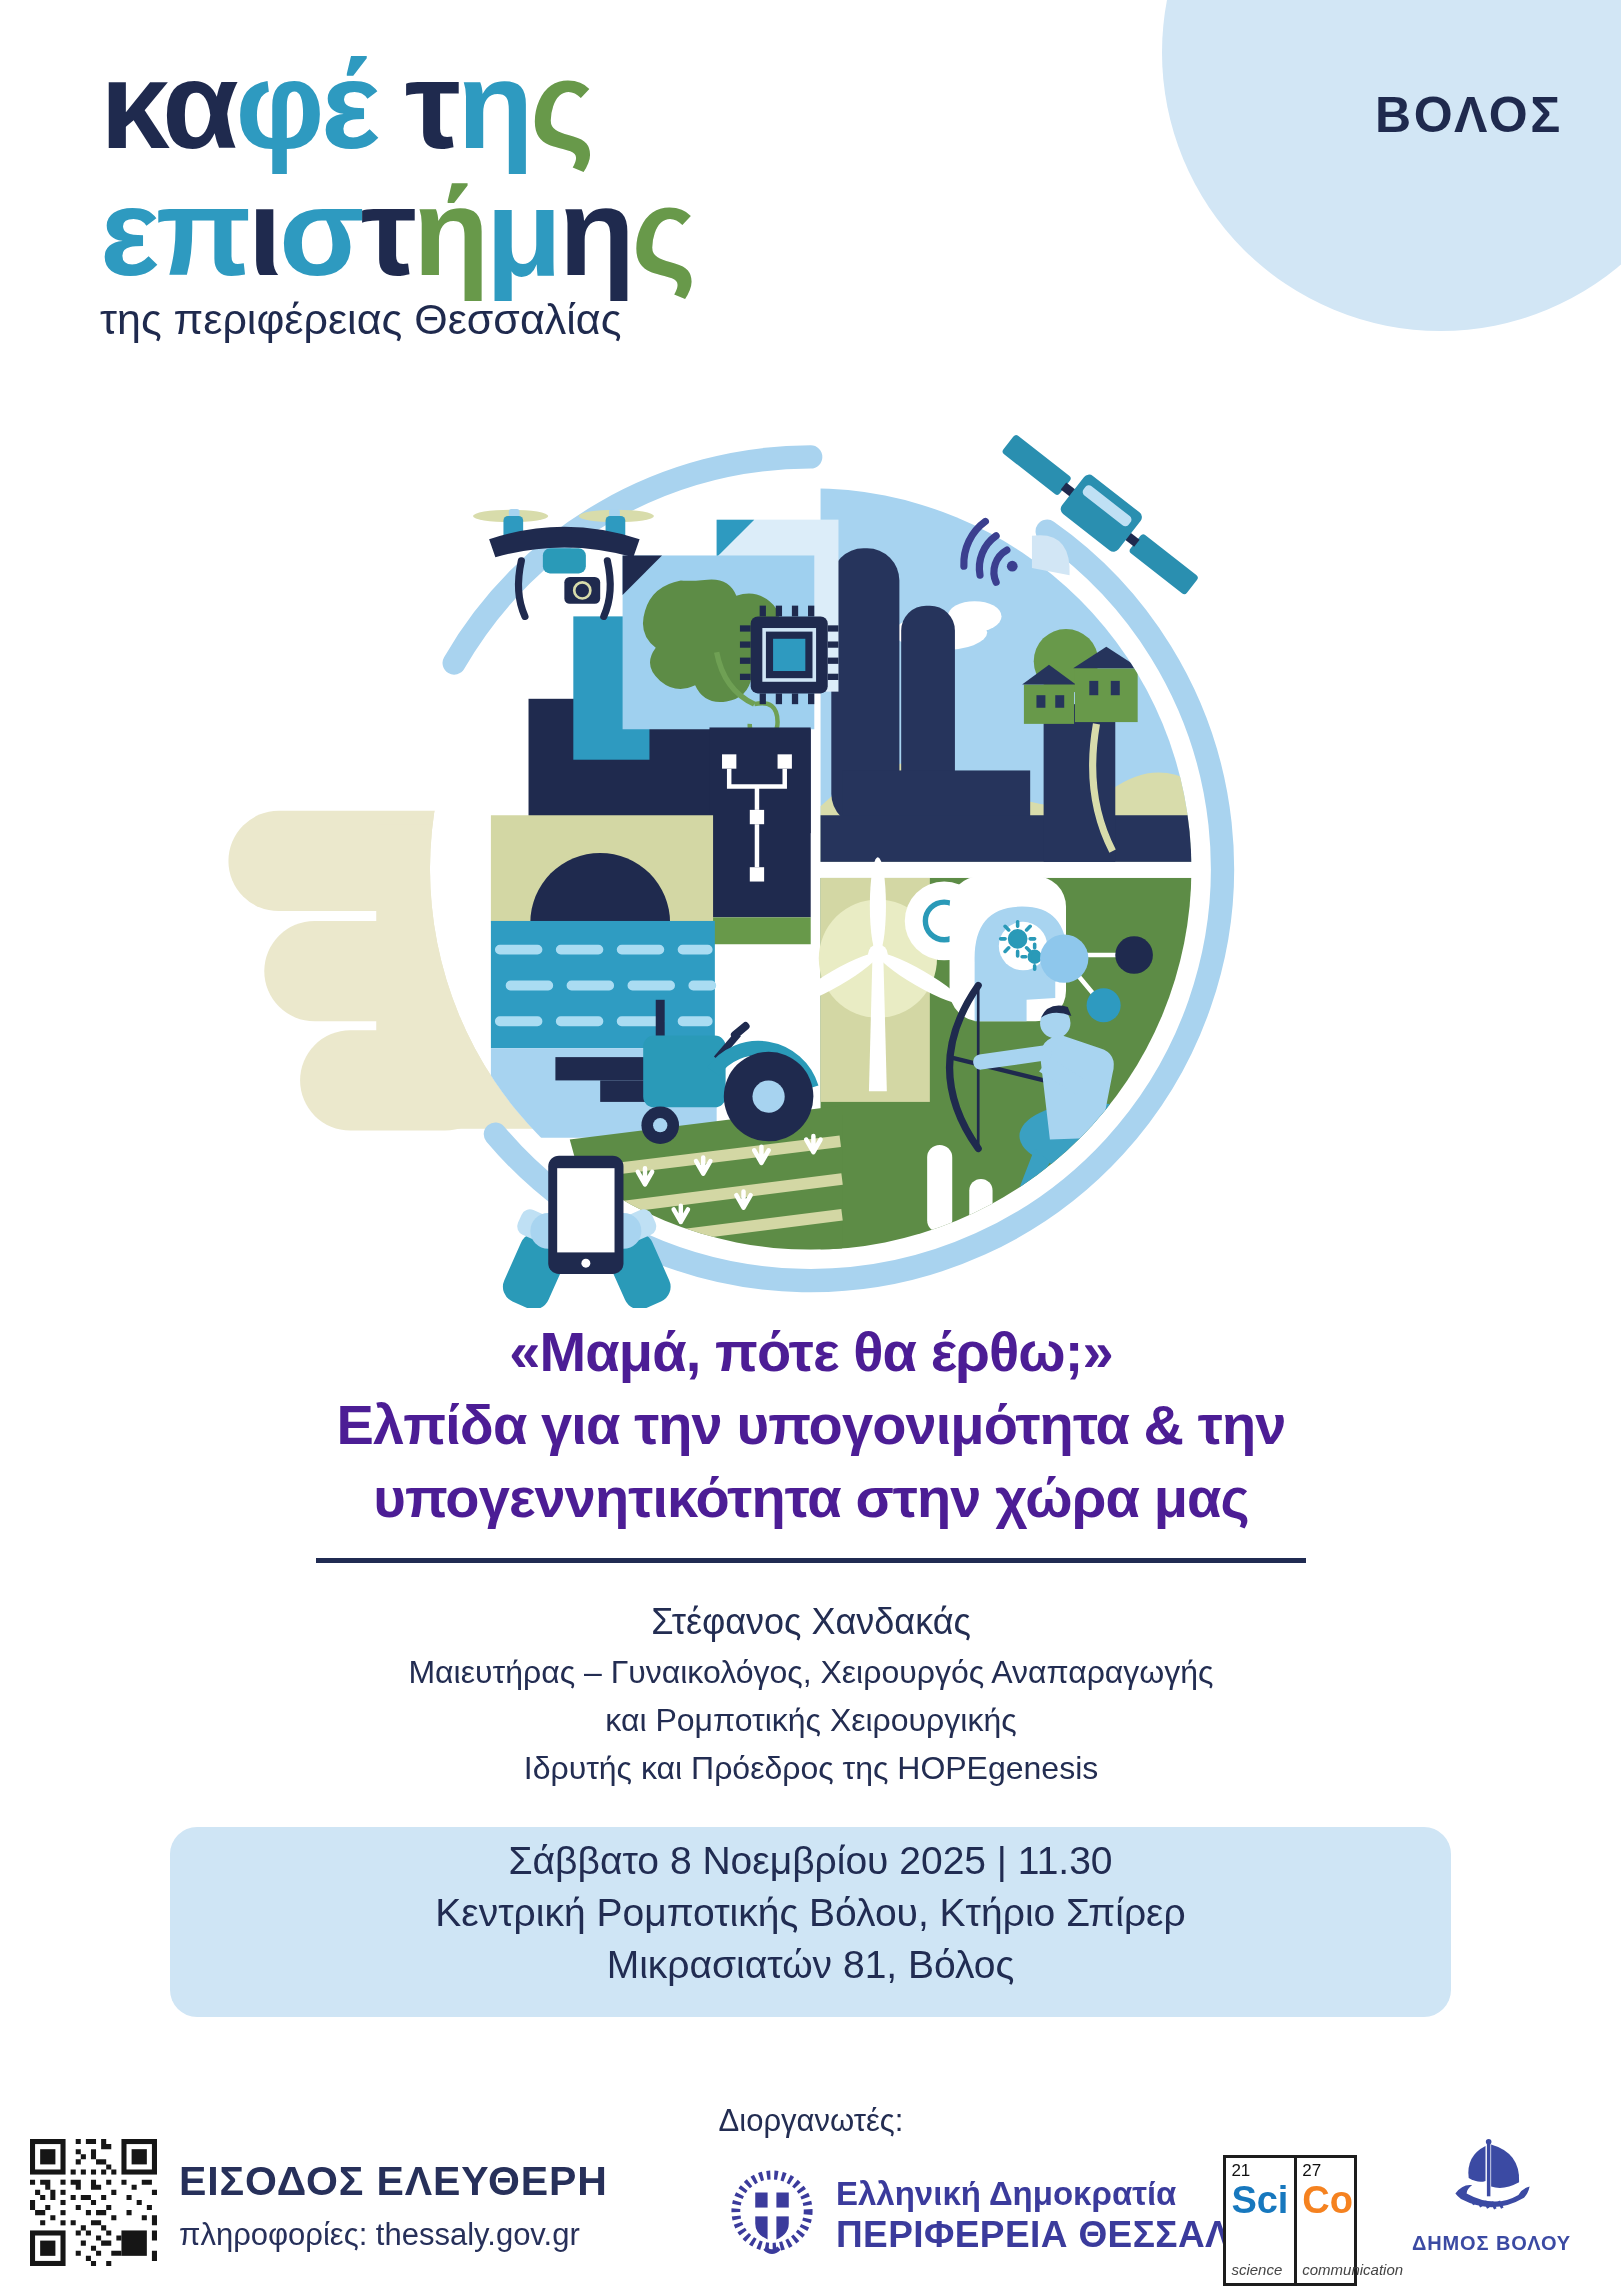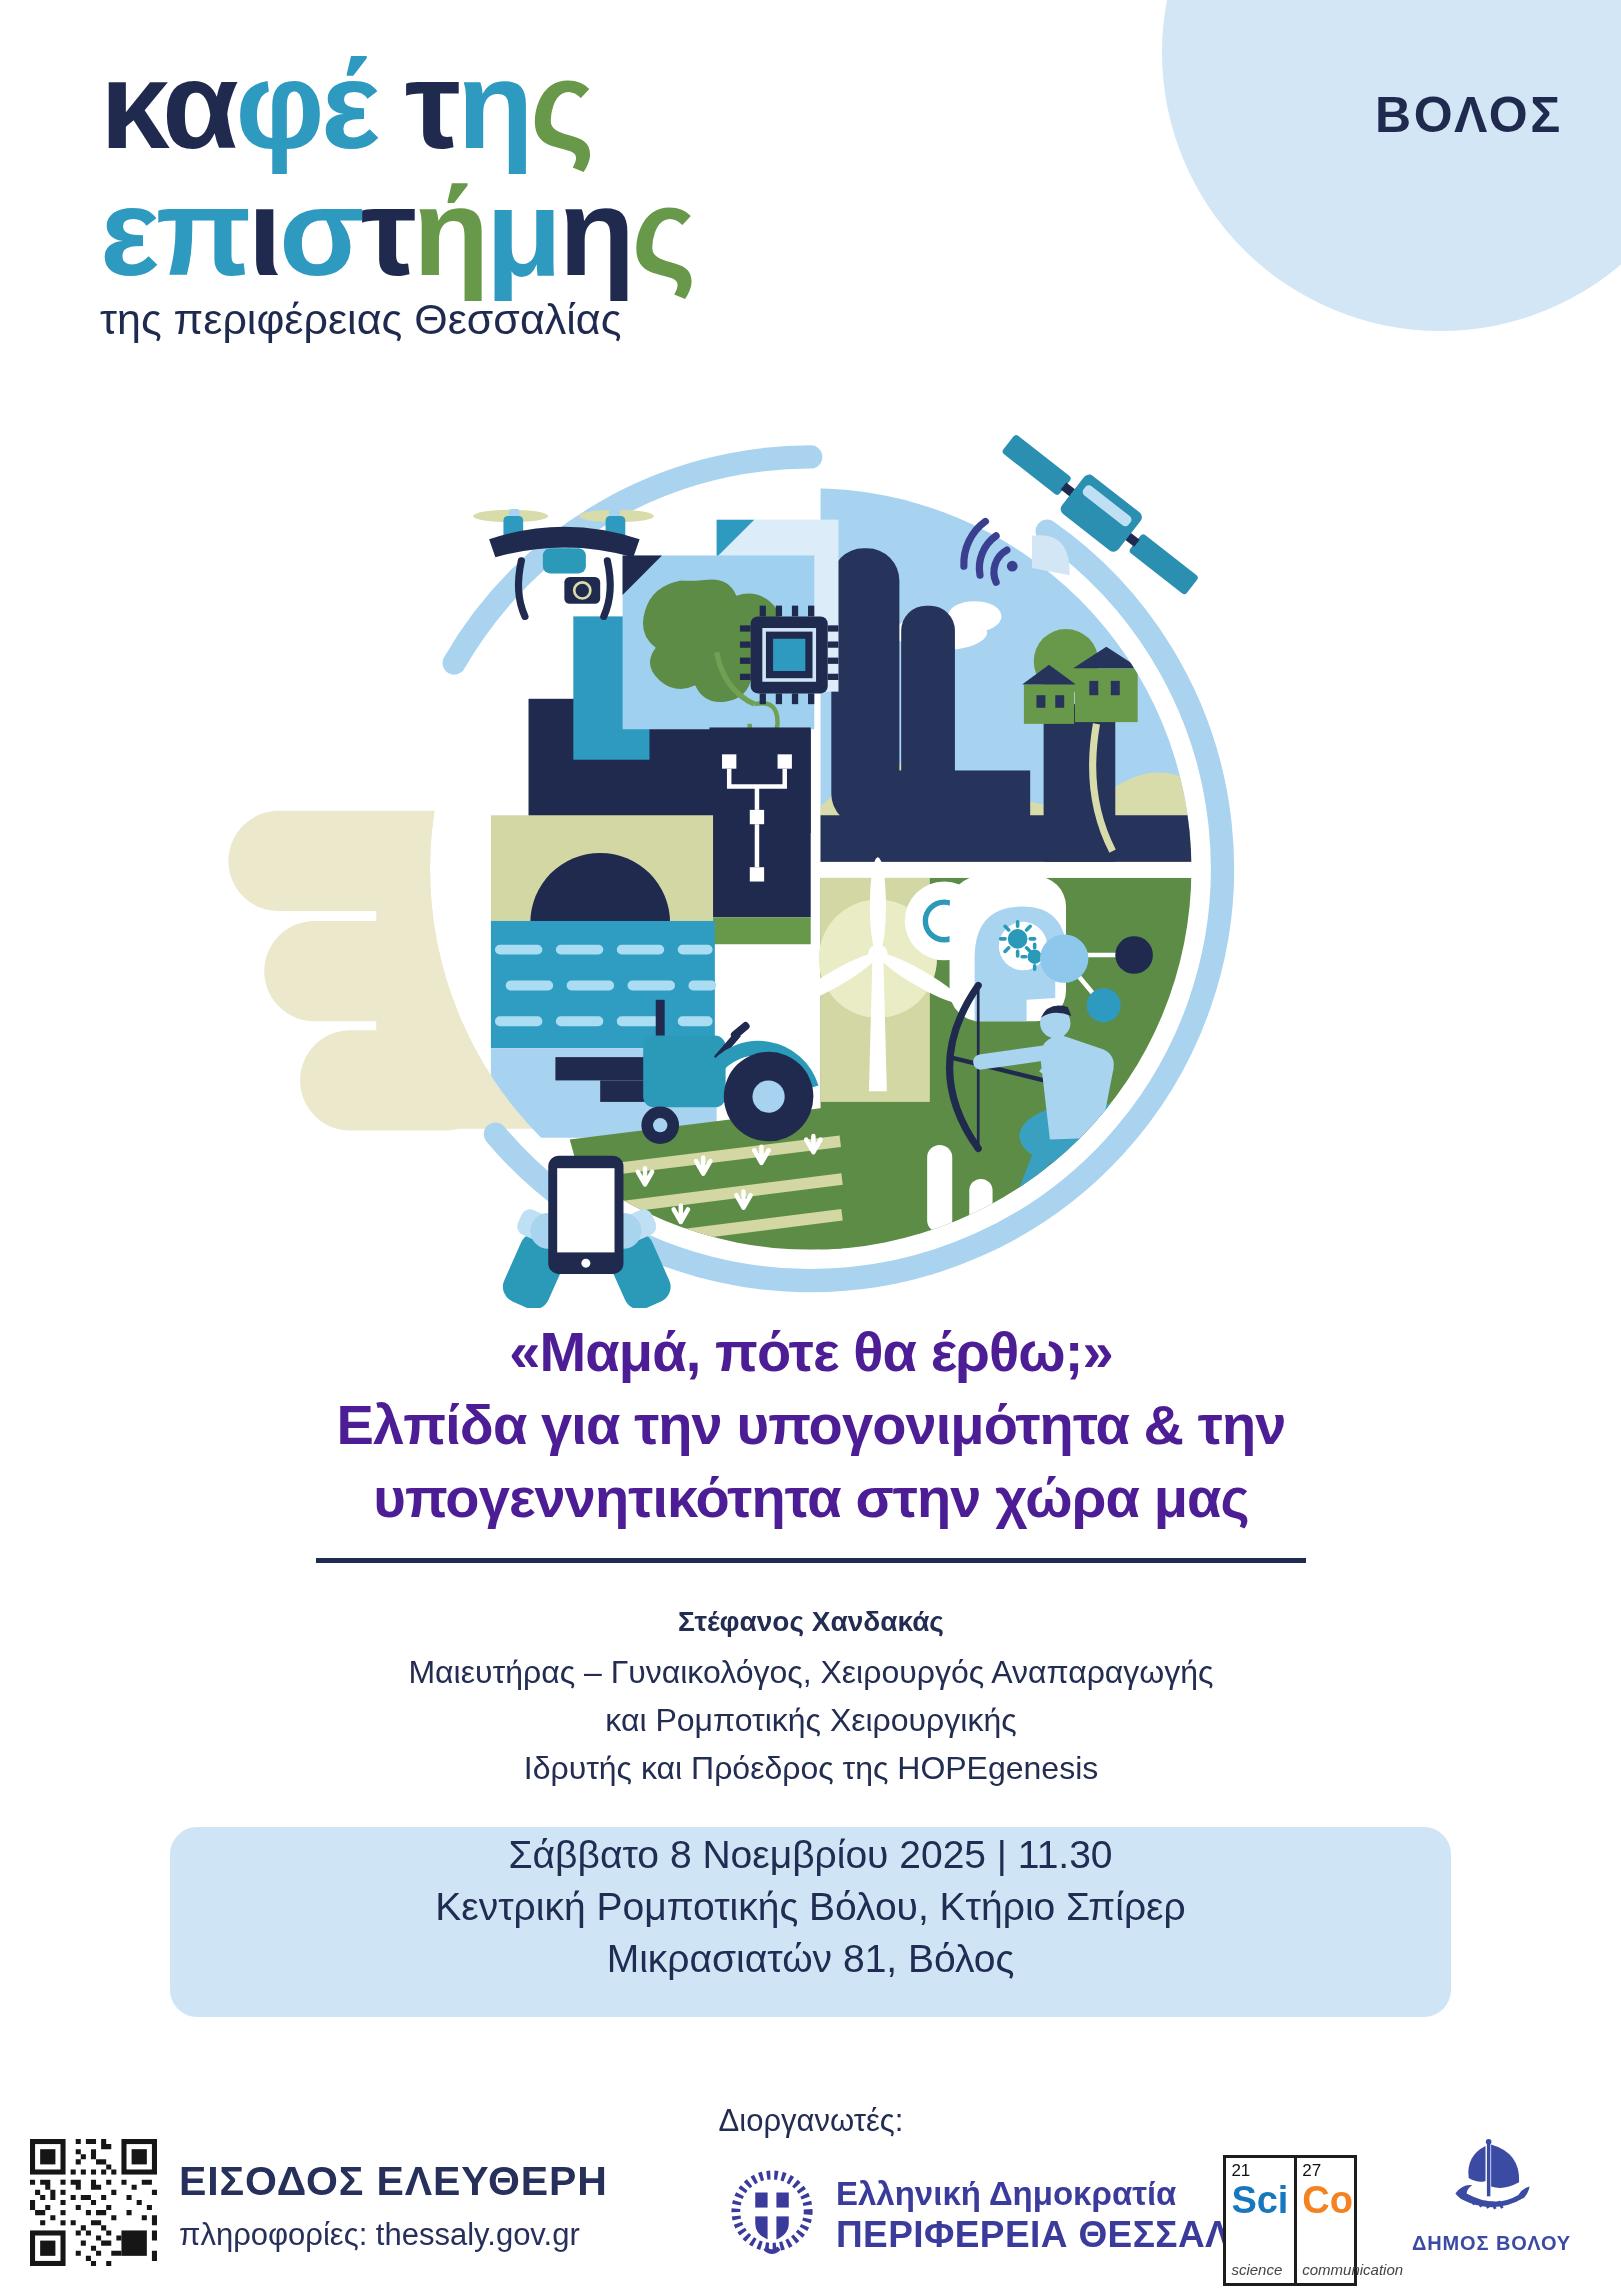--- a/index.html
+++ b/index.html
@@ -18,25 +18,25 @@
   .logo-line{font-size:125px; line-height:127px; font-weight:600; letter-spacing:-3.6px;}
   .logo-sub{font-size:43px; color:var(--navy); letter-spacing:0;}
   
   .illo{position:absolute; left:215px; top:430px; width:1066px; height:878px;}
   
   .title{position:absolute; left:0; right:0; top:1315px; text-align:center;}
   .title div{font-size:56px; line-height:73px; font-weight:800; letter-spacing:-0.9px; color:#4c1d95;}
   .divider{position:absolute; left:50%; transform:translateX(-50%); top:1558px; width:990px; height:4.5px; background:#202b52;}
   
   .speaker{position:absolute; left:0; right:0; top:1596px; text-align:center; color:#232d52;}
-  .speaker .name{font-size:28px; font-weight:700; line-height:52px;}
+  .speaker .name{font-size:36px; font-weight:400; line-height:52px;}
   .speaker .role{font-size:32px; line-height:48px;}
   
   .event-box{position:absolute; left:170px; top:1827px; width:1281px; height:190px;
-    background:var(--eventbox); border-radius:27px; text-align:center; padding-top:2px; box-sizing:border-box;}
+    background:var(--eventbox); border-radius:27px; text-align:center; padding-top:8px; box-sizing:border-box;}
   .event-box div{font-size:39px; line-height:52px; font-weight:500; color:#212c52;}
   
   .qr{position:absolute; left:29.6px; top:2139px; width:127px; height:127px;}
   .entrance{position:absolute; left:179px; top:2158px;}
   .entrance .free{font-size:41px; font-weight:700; color:#27305a; letter-spacing:0.9px;}
   .entrance .info{margin-top:12px; font-size:31px; color:#27305a;}
   .organizers-label{position:absolute; left:0; right:0; top:2103px; text-align:center; font-size:31px; color:#232d52;}
   .emblem{position:absolute; left:727px; top:2167px; width:90px; height:97px;}
   .hellenic-text{position:absolute; left:836px; top:2174px; color:var(--emblem_blue);}
   .hellenic-text .l1{font-size:33px; font-weight:700; line-height:39px;}

